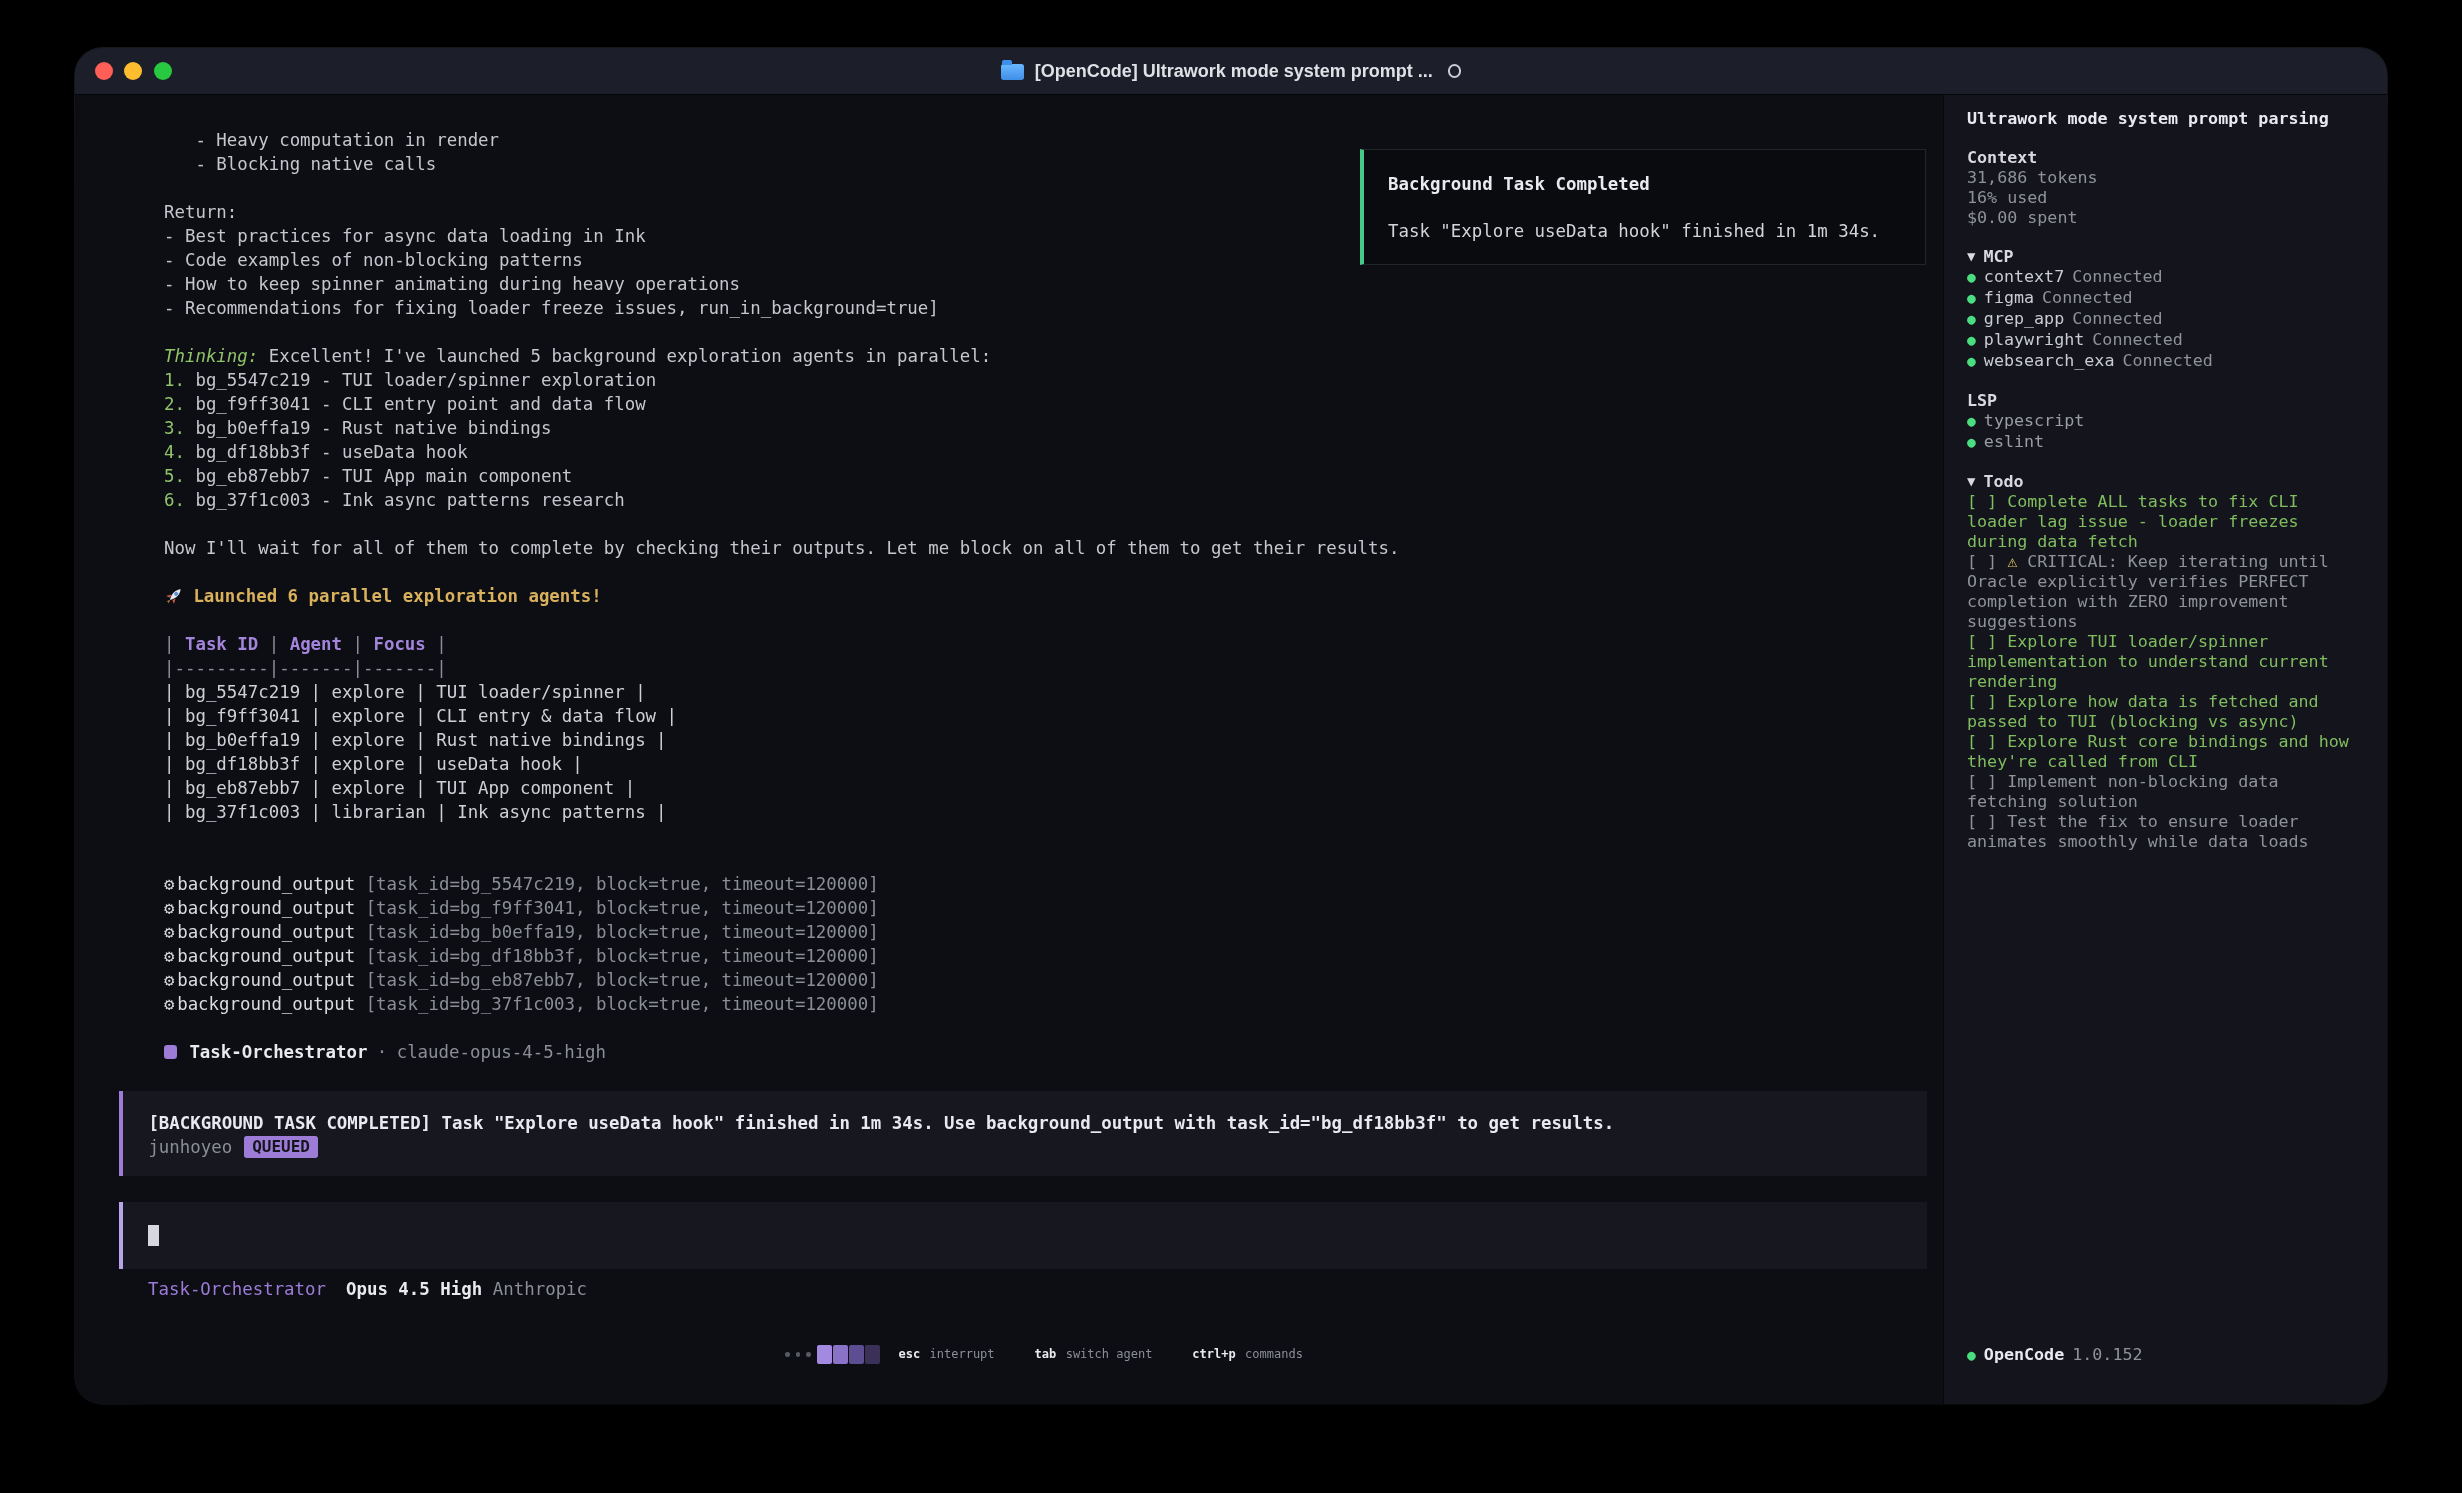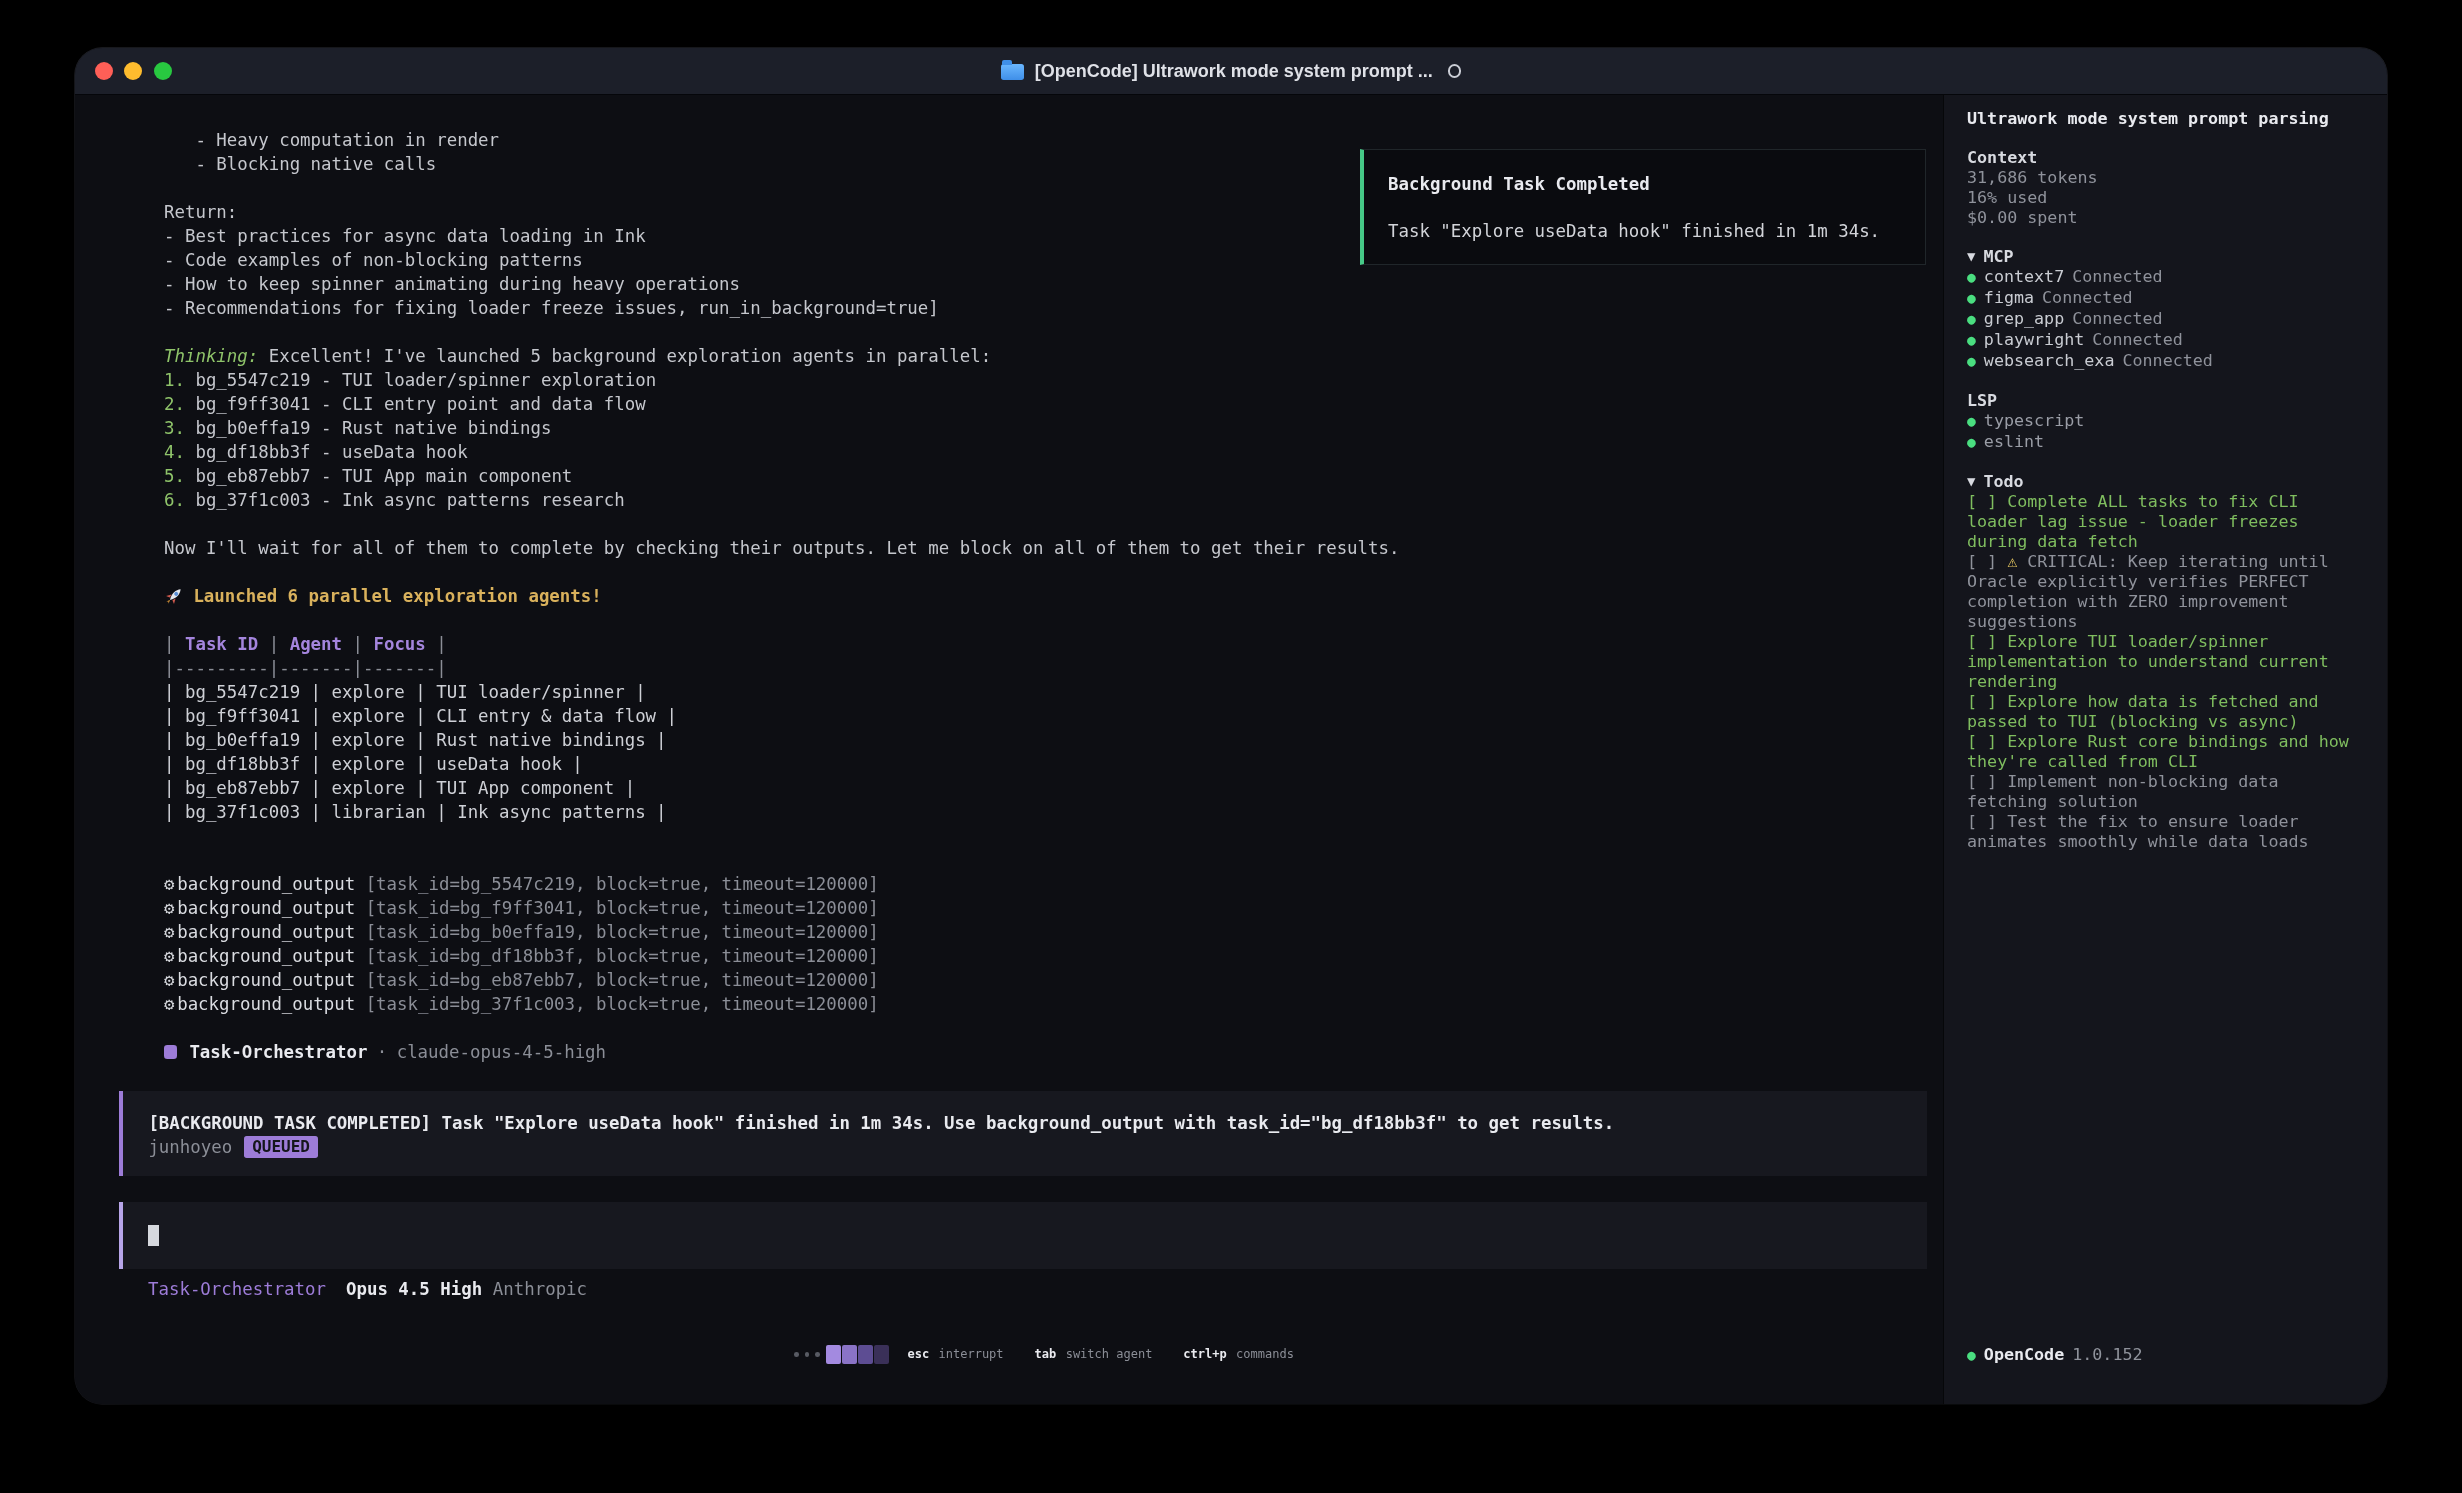--- a/index.html
+++ b/index.html
@@ -63,21 +63,21 @@
 
   
   .statusbar{position:absolute;left:86px;right:16px;bottom:37px;height:25.4px;display:flex;align-items:center;justify-content:center;font-size:12px;}
   .sb-left,.sb-right{display:flex;align-items:center;}
   .sdot{width:4.7px;height:4.7px;border-radius:50%;background:#585b64;margin-right:6px;}
   .sblock{width:14.7px;height:19px;margin-right:1.3px;border-radius:2px;}
   .b1{background:#a38ae0;}.b2{background:#8a73c6;}.b3{background:#5d4d93;}.b4{background:#3a3058;}
   .key{font-weight:700;color:#e9eaef;}
   .sb-left .key{margin-left:17.4px;}
   .sb-left .dim{margin-left:9.4px;}
-  .sb-right .key{margin-left:31px;}
+  .sb-right .key{margin-left:40px;}
   .sb-right .dim{margin-left:9.4px;}
 
   
   .notification{position:absolute;top:54px;left:1285px;width:566px;height:116px;background:#0a0b0f;
                 border:0.7px solid #20262a;border-left:4px solid #46c987;padding:23px 20px 0 24px;font-size:17.4px;z-index:5;}
   .notif-title{font-weight:700;color:#e9eaef;line-height:23px;white-space:pre;}
   .notif-body{margin-top:24px;color:#d2d4d9;line-height:23px;white-space:pre;}
 
   
   .sb-title{color:#e9eaef;font-weight:700;white-space:nowrap;}

